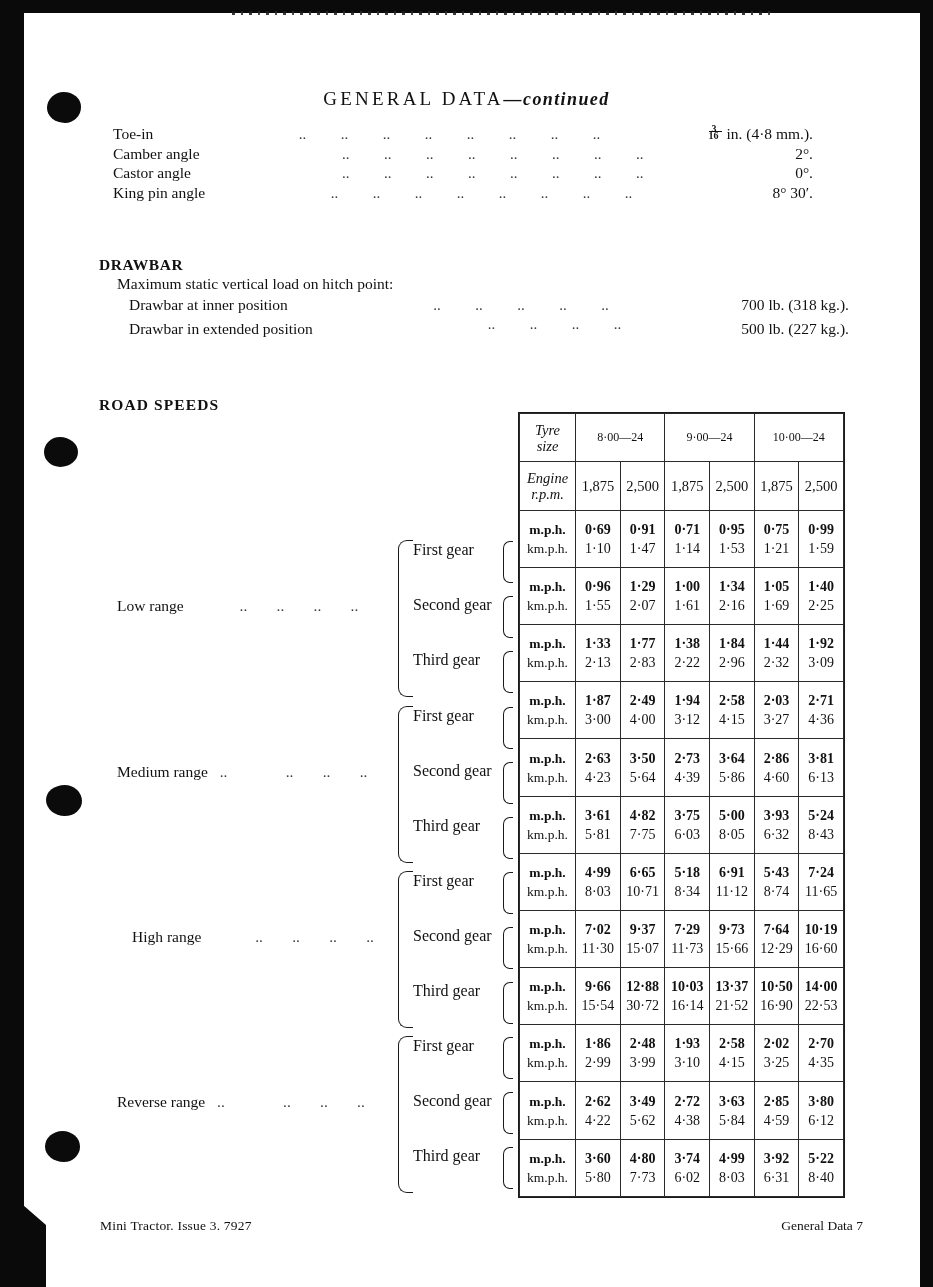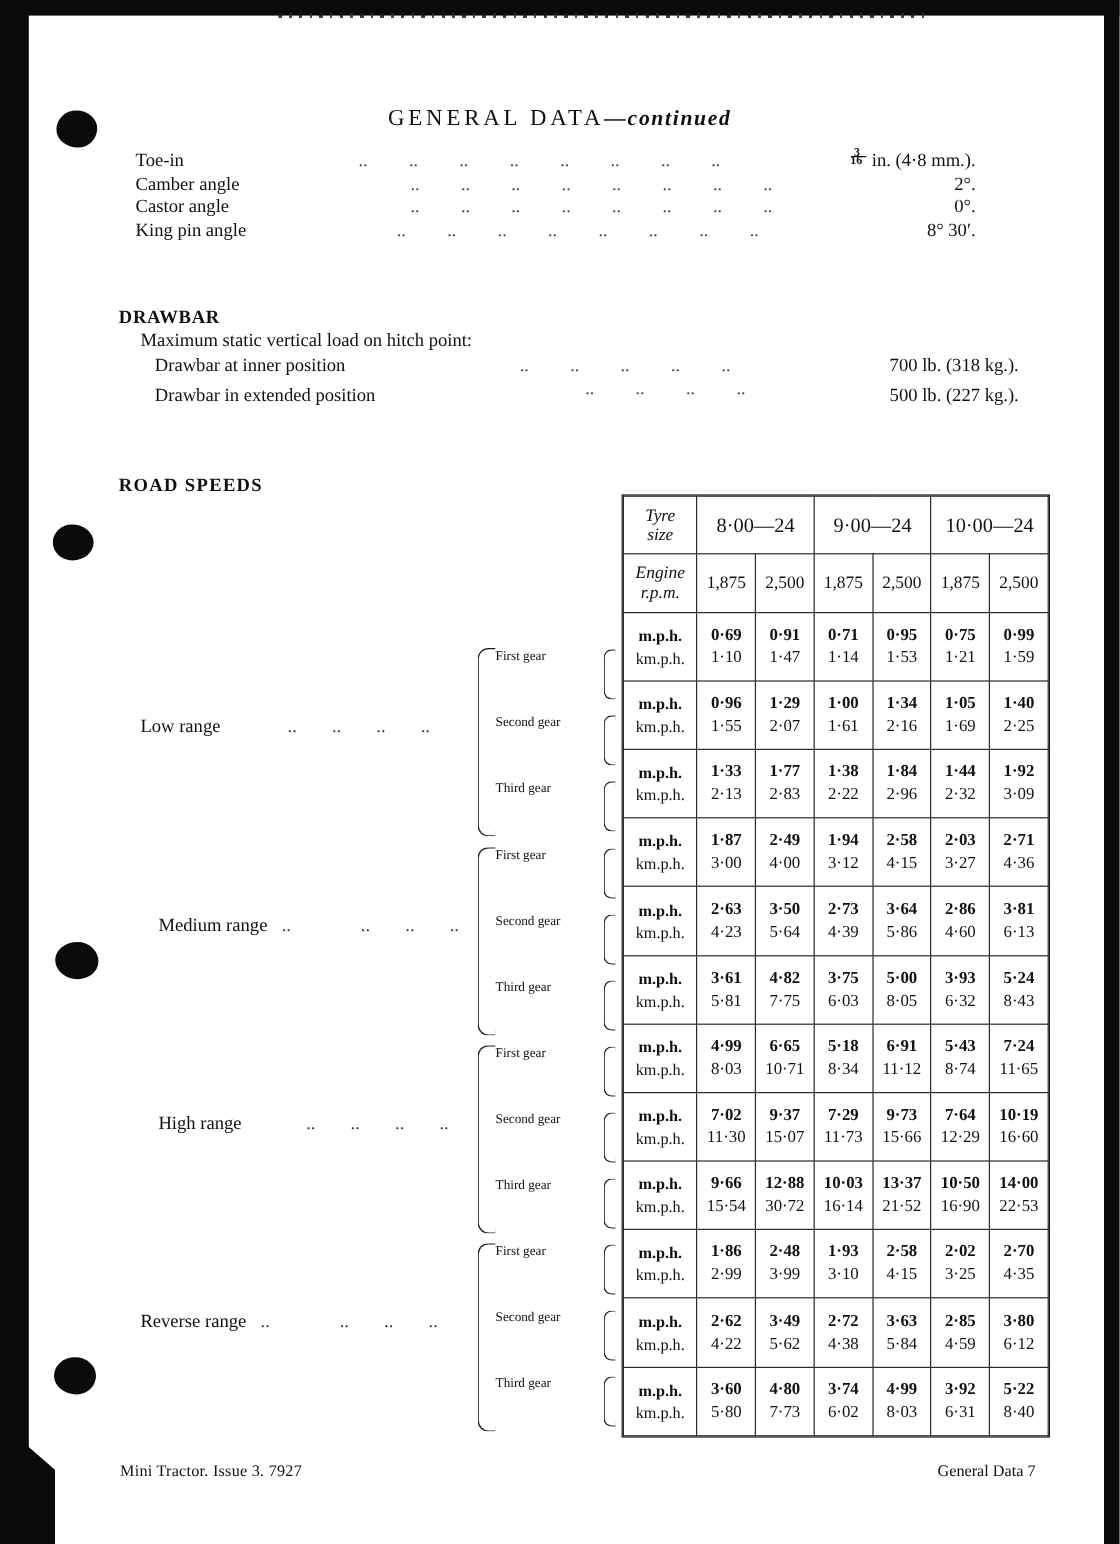--- a/index.html
+++ b/index.html
@@ -92,40 +92,40 @@
     border-radius:9px 0 0 9px;
   }
   
   .brace-small{
     position:absolute;width:9px;height:40px;
     border-left:1.5px solid #1a1a1a;
     border-top:1.5px solid #1a1a1a;
     border-bottom:1.5px solid #1a1a1a;
     border-radius:7px 0 0 7px;
   }
-  .gear-label{position:absolute;font-size:11px;white-space:nowrap;}
+  .gear-label{position:absolute;font-size:16px;white-space:nowrap;}
 
   
   #speed-table{
-    position:absolute;left:518px;top:412px;width:357px;height:786px;
+    position:absolute;left:518px;top:412px;width:327px;height:786px;
     border:1.6px solid #1a1a1a;
     box-sizing:border-box;
   }
   #speed-table table{
     border-collapse:collapse;width:100%;height:100%;
     font-size:14px;
   }
   #speed-table td,#speed-table th{
     border:1px solid #2a2a2a;padding:0;text-align:center;vertical-align:middle;
     font-weight:normal;
   }
   .hdr-tyre,.hdr-rpm{
     font-style:italic;font-size:14.5px;width:62px;line-height:16px;
   }
-  .hdr-tyresize{font-size:17px;}
+  .hdr-tyresize{font-size:12px;}
   .hdr-rpmval{font-size:14.5px;width:49px;}
   .unit-cell{
     width:62px;font-size:13.5px;line-height:19px;text-align:center;
   }
   .unit-cell .u-mph{font-weight:bold;display:block;}
   .unit-cell .u-kmh{display:block;}
   .val-cell{width:49px;line-height:19px;font-size:14px;}
   .val-cell .v-mph{font-weight:bold;display:block;}
   .val-cell .v-kmh{display:block;}
   .grp-sep td{border-top:1.6px solid #1a1a1a;}
@@ -246,21 +246,21 @@
       <span class="spec-value">500 lb. (227 kg.).</span>
     </div>
   </div>
 
   <div class="section-head" id="head-roadspeeds">ROAD SPEEDS</div>
 
   <div class="range-label" style="left:117px;top:597px;">
     <span class="rl-name">Low range</span>
     <span class="rl-dots"><span style="width:52px"></span><span>..</span><span>..</span><span>..</span><span>..</span></span>
   </div>
-  <div class="range-label" style="left:117px;top:763px;margin-left:15px;">
+  <div class="range-label" style="left:117px;top:763px;">
     <span class="rl-name">Medium range</span>
     <span class="rl-dots"><span style="width:8px"></span><span>..</span><span style="width:29px"></span><span>..</span><span>..</span><span>..</span></span>
   </div>
   <div class="range-label" style="left:132px;top:928px;">
     <span class="rl-name">High range</span>
     <span class="rl-dots"><span style="width:50px"></span><span>..</span><span>..</span><span>..</span><span>..</span></span>
   </div>
   <div class="range-label" style="left:117px;top:1093px;">
     <span class="rl-name">Reverse range</span>
     <span class="rl-dots"><span style="width:8px"></span><span>..</span><span style="width:29px"></span><span>..</span><span>..</span><span>..</span></span>

